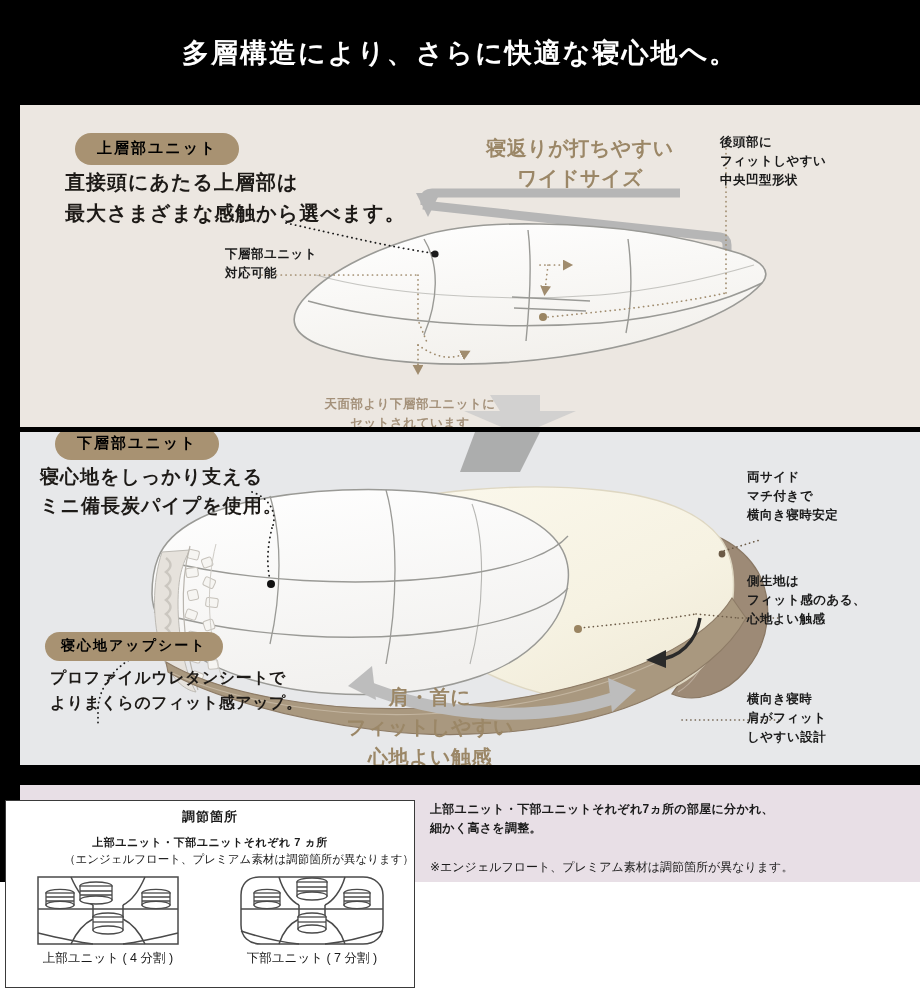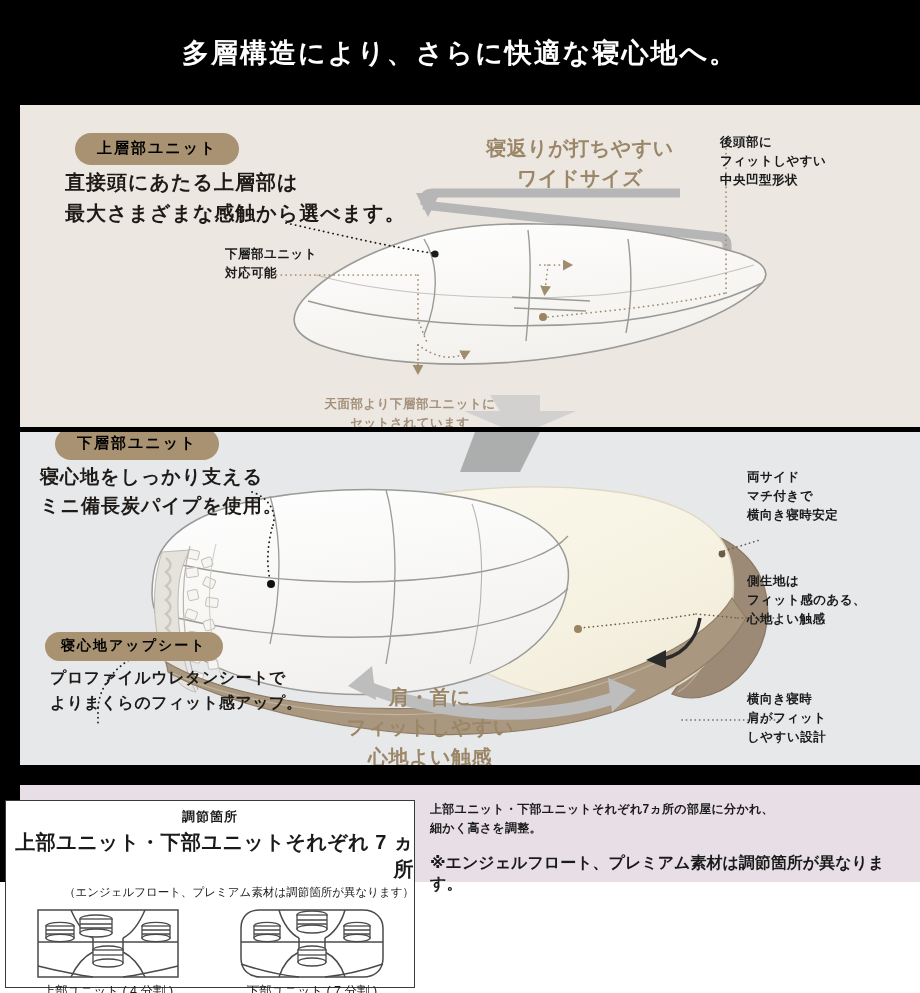--- a/index.html
+++ b/index.html
@@ -59,34 +59,34 @@
   
   #adj-card {
     position:absolute; left:5px; top:800px; width:410px; height:188px;
     background:#fff; border:1.6px solid #3a3a3a;
   }
   #adj-card .c-title {
     text-align:center; font-size:13px; font-weight:700; margin-top:7px;
     letter-spacing:1px;
   }
   #adj-card .c-sub {
-    text-align:right; font-size:20px; font-weight:700; margin-top:3px;
+    text-align:center; font-size:11px; font-weight:700; margin-top:9px;
     letter-spacing:0.5px;
   }
   #adj-card .c-small {
     text-align:right; font-size:11.5px; margin-top:2px; letter-spacing:0px;
   }
   #adj-card .figs { display:flex; justify-content:space-around; margin-top:6px; }
   #adj-card .fig { text-align:center; }
   #adj-card .fig .cap { font-size:12.5px; margin-top:2px; letter-spacing:0px; }
   .bot-right {
     position:absolute; left:430px; top:800px; width:470px;
   }
   .bot-right .l1 { font-size:12px; font-weight:700; line-height:1.55; letter-spacing:0.3px; white-space:pre-line;}
-  .bot-right .l2 { font-size:16px; font-weight:700; margin-top:16px; letter-spacing:0px; }
+  .bot-right .l2 { font-size:12px; font-weight:400; margin-top:22px; letter-spacing:0px; }
   svg { display:block; }
   .dotted { stroke:#6b5a46; stroke-width:1.6; stroke-dasharray:0.2 4.2; stroke-linecap:round; fill:none; }
   .dotted-blk { stroke:#1b1b1b; stroke-width:1.8; stroke-dasharray:0.2 4.6; stroke-linecap:round; fill:none; }
   .dotted-br { stroke:#a08c6e; stroke-width:1.7; stroke-dasharray:0.2 4.6; stroke-linecap:round; fill:none; }
 </style>
 </head>
 <body>
 
 <div id="title-bar">
   <div class="t">多層構造により、さらに快適な寝心地へ。</div>

